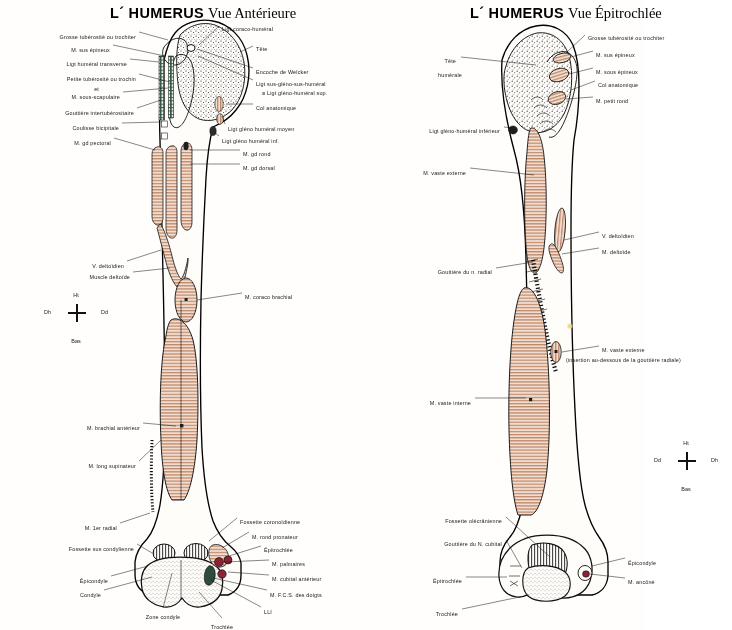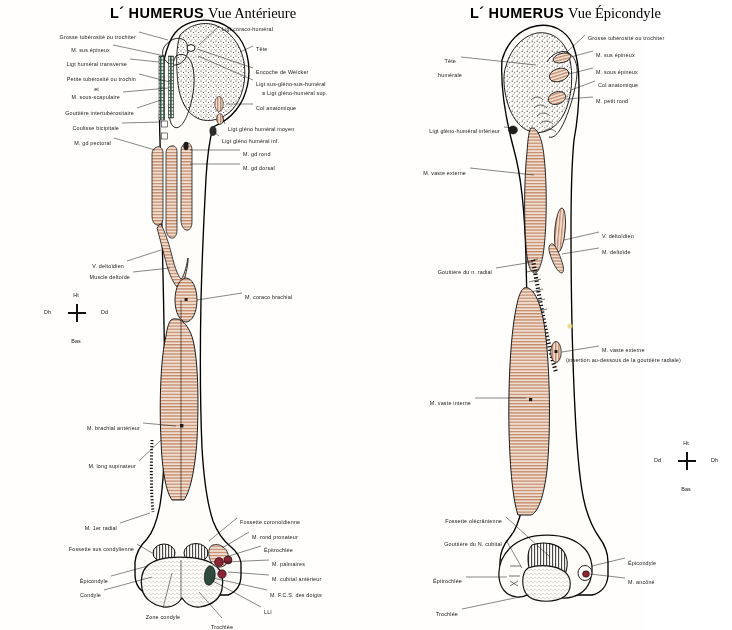--- a/index.html
+++ b/index.html
@@ -248,21 +248,21 @@
       </div>
     <div id="labels-anterior-center">
         <span class="lbl c" style="left: 163px; top: 614px;">Zone condyle</span>
         <span class="lbl c" style="left: 222px; top: 624px;">Trochlée</span>
       </div>
   </div>
 
   <div class="panel" id="panel-posterior">
 
     <div class="title" id="title-posterior" style="left:104px;">
-      <span class="t-main">L´ HUMERUS</span><span class="t-sub">Vue Épicondyle</span>
+      <span class="t-main">L´ HUMERUS</span><span class="t-sub">Vue Épitrochlée</span>
     </div>
 
     <svg class="art" viewBox="0 0 366 630">
       <defs>
         <pattern id="hatchP" width="6" height="3.1" patternUnits="userSpaceOnUse">
           <rect width="6" height="3.1" fill="#f1ded1"></rect>
           <rect width="6" height="1.25" fill="#c08a6a"></rect>
         </pattern>
         <pattern id="hatchPv" width="3.1" height="6" patternUnits="userSpaceOnUse">
           <rect width="3.1" height="6" fill="#f1ded1"></rect>

